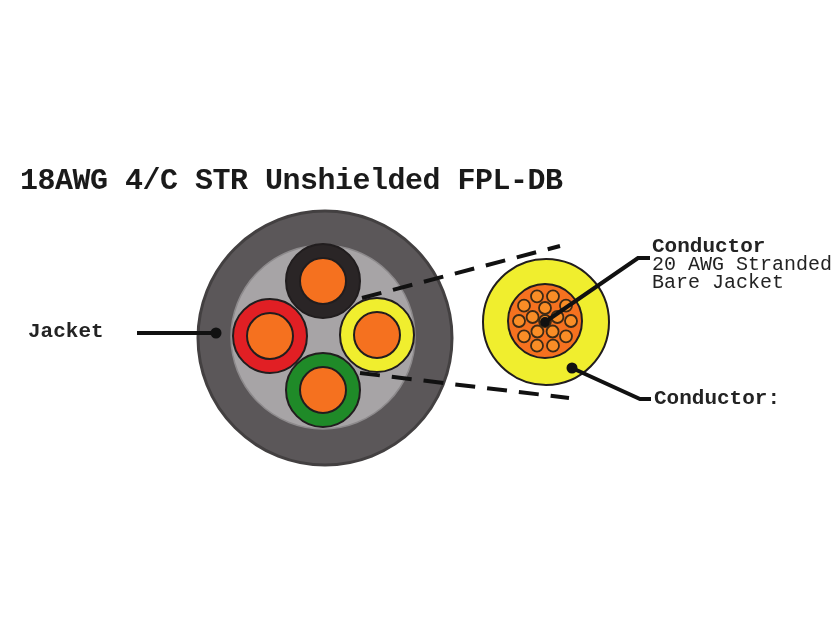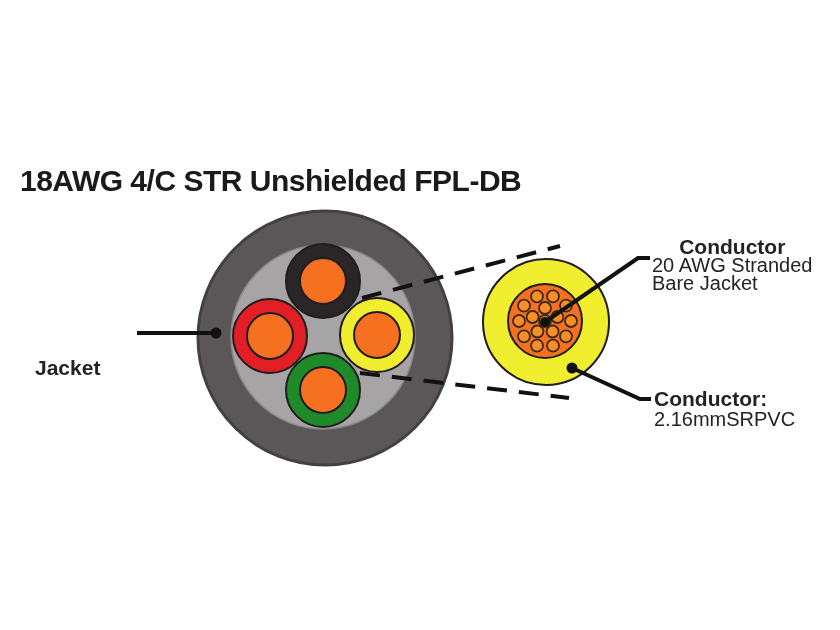--- a/index.html
+++ b/index.html
@@ -2,37 +2,37 @@
 <html style="--c-background: #ffffff; --c-text: #1a1a1a; --c-line: #111111; --c-jacket: #5b5759; --c-jacket_outline: #434041; --c-filler: #a7a4a6; --c-filler_outline: #8d8a8c; --c-insulation_black: #2a2526; --c-insulation_red: #e11f24; --c-insulation_yellow: #f0ee2e; --c-insulation_green: #1f8a28; --c-copper_core: #f5711f; --c-strand_fill: #f98d26; --c-strand_outline: #3c2a16; --c-outline: #211d1e;"><head>
 <meta charset="utf-8">
 <style>
   html,body{margin:0;padding:0;}
   body{
     width:840px;height:630px;
     background:var(--c-background,#fff);
     position:relative;overflow:hidden;
     font-family:"Liberation Sans",sans-serif;
   }
-  .stage{position:absolute;inset:0;width:840px;height:630px;}
+  .stage{position:absolute;inset:0;width:840px;height:630px;font-family:Liberation Mono, monospace;}
   svg{position:absolute;left:0;top:0;}
 
   .page-title{
     position:absolute;left:20px;top:164px;
     font-size:30px;font-weight:bold;letter-spacing:-0.5px;
     color:var(--c-text,#1a1a1a);
     white-space:nowrap;
   }
 
   .label{position:absolute;color:#232323;white-space:nowrap;}
   .label .t{font-weight:bold;font-size:21px;line-height:21px;display:block;}
   .label .d{font-weight:normal;font-size:20px;line-height:18px;display:block;}
-  .label-jacket{left:35px;top:321px;margin-top:36px;}
+  .label-jacket{left:28px;top:321px;}
   .label-jacket .d{margin-top:3px;}
   .label-conductor{left:652px;top:237px;}
-  .label-conductor .t{line-height:19px;text-align:center;}
+  .label-conductor .t{line-height:19px;}
   .label-dielectric{left:654px;top:388px;}
   .label-dielectric .d{margin-top:1px;}
 
   .outline{stroke:var(--c-outline,#211d1e);stroke-width:2;}
   .leader{stroke:var(--c-line,#111);stroke-width:4;fill:none;}
   .dashed{stroke:var(--c-line,#111);stroke-width:4;fill:none;stroke-dasharray:20 12;}
   .dot{fill:var(--c-line,#111);}
   .strand{fill:var(--c-strand_fill,#f98d26);stroke:var(--c-strand_outline,#3c2a16);stroke-width:1.8;}
 </style>
 </head>
@@ -110,16 +110,15 @@
   </div>
 
   <div class="label label-conductor">
     <span class="t">Conductor</span>
     <span class="d">20 AWG Stranded</span>
     <span class="d">Bare Jacket</span>
   </div>
 
   <div class="label label-dielectric">
     <span class="t">Conductor:</span>
-    <span class="d">2.16mmSRPVC</span>
   </div>
 
 </div>
 
 </body></html>

